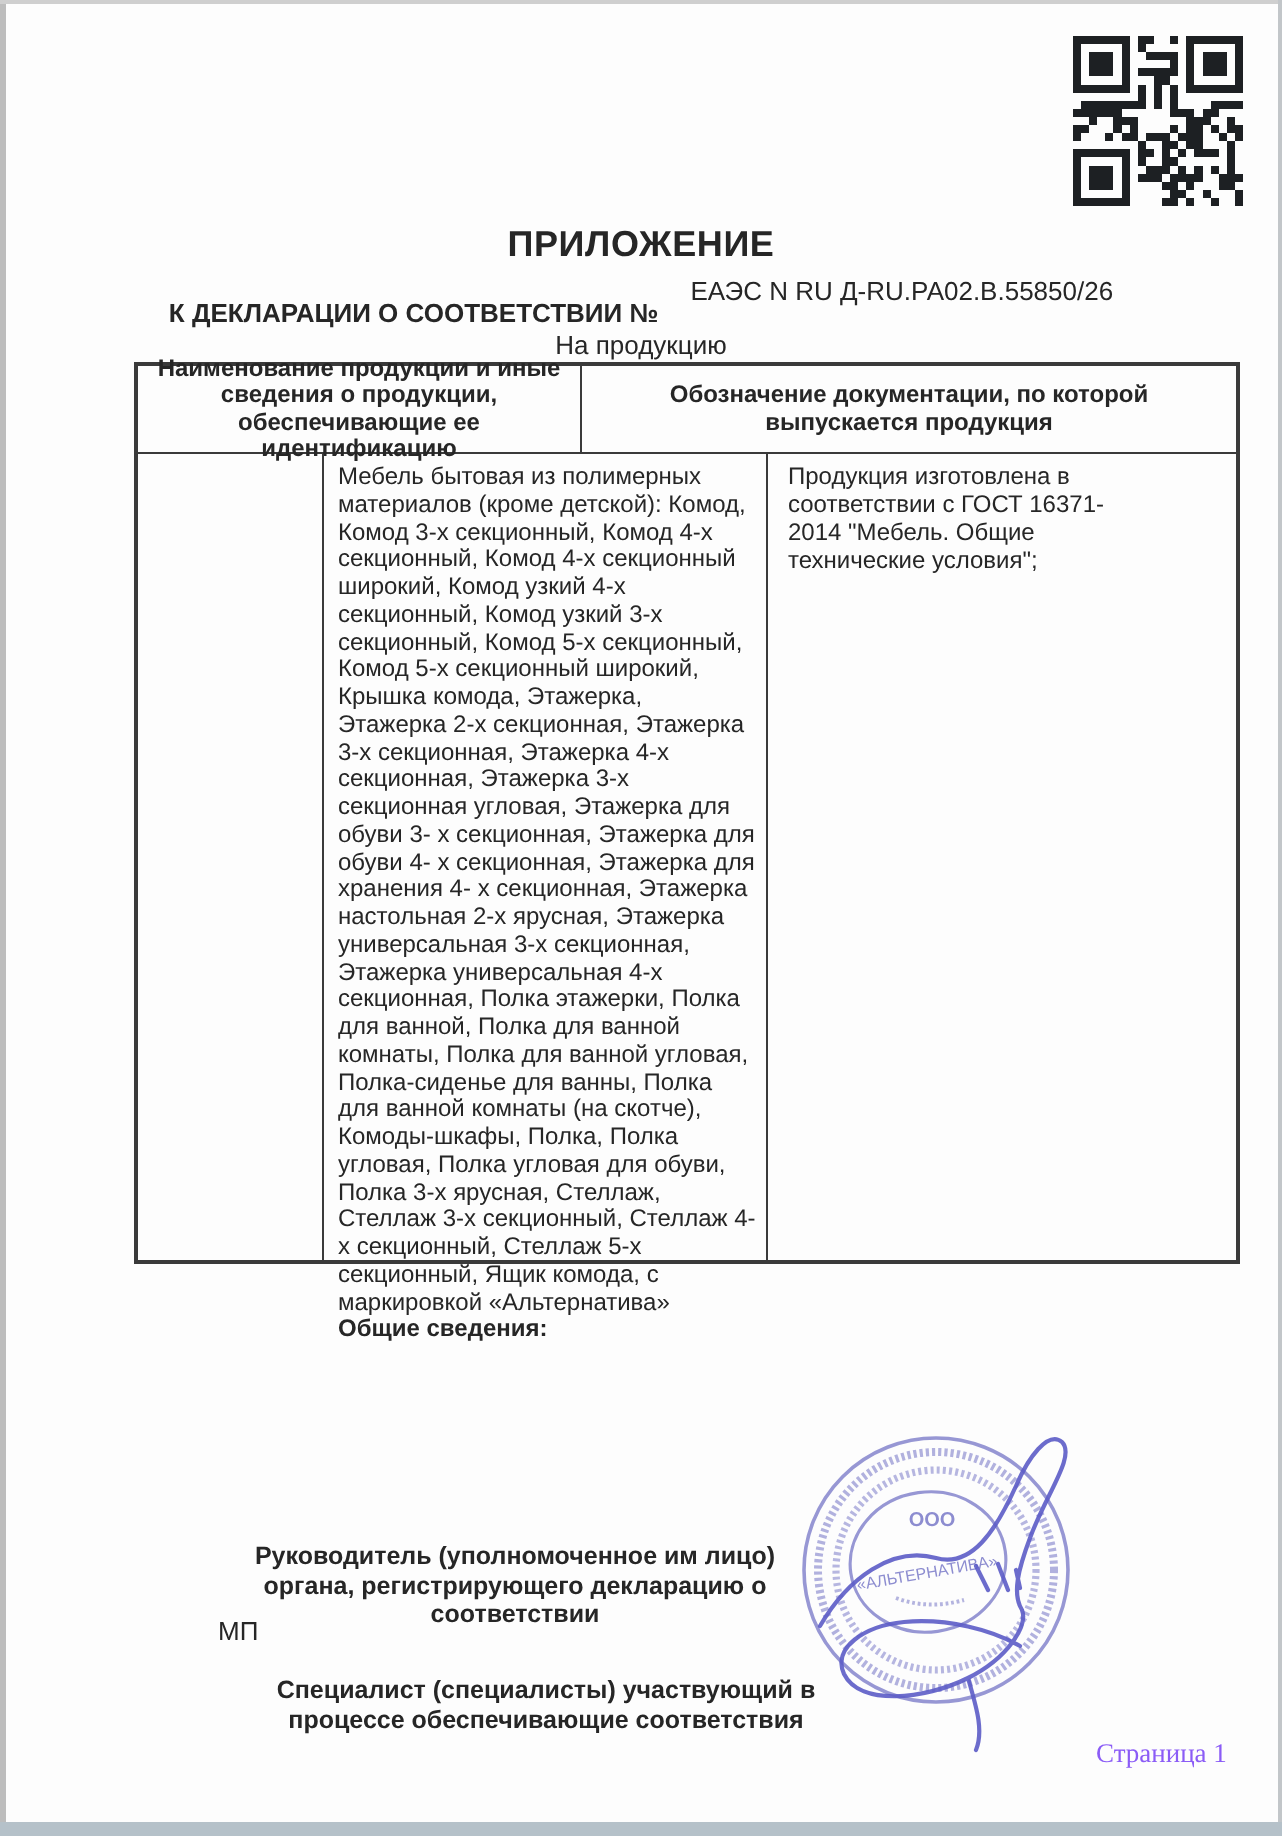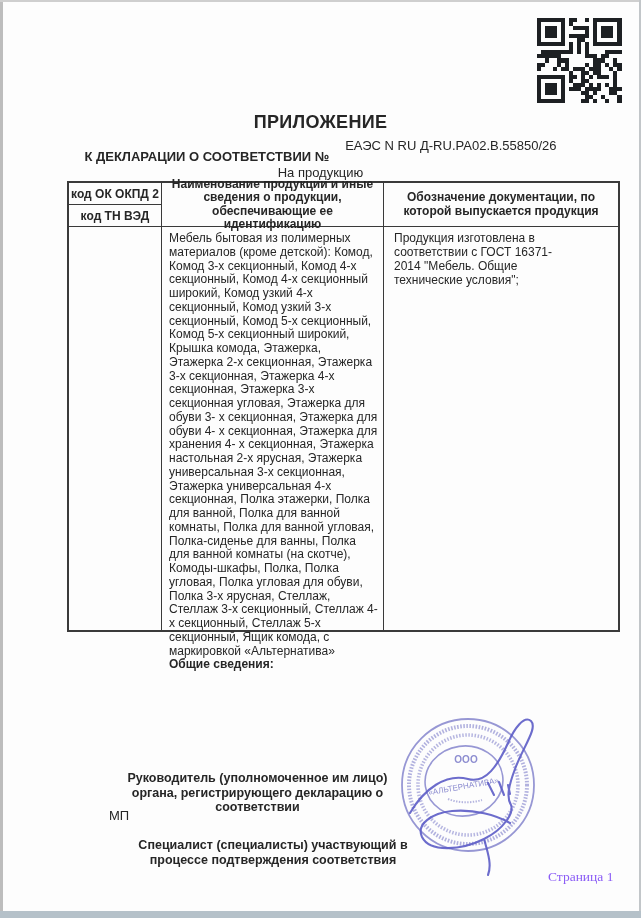--- a/index.html
+++ b/index.html
@@ -295,40 +295,36 @@
 
   <div class="decl-line">
     <span class="decl-label">К ДЕКЛАРАЦИИ О СООТВЕТСТВИИ №</span>
     <span class="decl-num">ЕАЭС N RU Д-RU.РА02.В.55850/26</span>
   </div>
 
   <div class="subtitle">На продукцию</div>
 
   <div class="tbl">
     <div class="hdr">
-      <div class="c1">
-        <div>код ОК ОКПД 2</div>
-        <div>код ТН ВЭД</div>
-      </div>
       <div class="c2">Наименование продукции и иные сведения о продукции, обеспечивающие ее идентификацию</div>
       <div class="c3">Обозначение документации, по которой выпускается продукция</div>
     </div>
     <div class="bdy">
       <div class="c1"></div>
       <div class="c2">
         <span>Мебель бытовая из полимерных материалов (кроме детской): Комод, Комод 3-х секционный, Комод 4-х секционный, Комод 4-х секционный широкий, Комод узкий 4-х секционный, Комод узкий 3-х секционный, Комод 5-х секционный, Комод 5-х секционный широкий, Крышка комода, Этажерка, Этажерка 2-х секционная, Этажерка 3-х секционная, Этажерка 4-х секционная, Этажерка 3-х секционная угловая, Этажерка для обуви 3- х секционная, Этажерка для обуви 4- х секционная, Этажерка для хранения 4- х секционная, Этажерка настольная 2-х ярусная, Этажерка универсальная 3-х секционная, Этажерка универсальная 4-х секционная, Полка этажерки, Полка для ванной, Полка для ванной комнаты, Полка для ванной угловая,  Полка-сиденье для ванны, Полка для ванной комнаты (на скотче), Комоды-шкафы, Полка, Полка угловая, Полка угловая для обуви, Полка 3-х ярусная, Стеллаж, Стеллаж 3-х секционный, Стеллаж 4-х секционный, Стеллаж 5-х секционный, Ящик комода, с маркировкой «Альтернатива»</span>
         <div class="other-info">Общие сведения:</div>
       </div>
       <div class="c3">Продукция изготовлена в соответствии с ГОСТ 16371-2014 "Мебель. Общие технические условия";</div>
     </div>
   </div>
 
   <div class="mp">МП</div>
   <div class="sig-head">Руководитель (уполномоченное им лицо) органа, регистрирующего декларацию о соответствии</div>
-  <div class="sig-spec">Специалист (специалисты) участвующий в процессе подтверждения соответствия</div>
+  <div class="sig-spec">Специалист (специалисты) участвующий в процессе обеспечивающие соответствия</div>
 
   <svg class="stamp" viewBox="0 0 196 200">
     <g stroke="#8d8dd0" fill="none" opacity="0.9">
       <circle cx="76" cy="92" r="66" stroke-width="1.8"></circle>
       <circle cx="76" cy="92" r="59" stroke-width="4" stroke-dasharray="1.6 1.5" opacity="0.75"></circle>
       <circle cx="76" cy="92" r="50" stroke-width="3.6" stroke-dasharray="1.5 1.6" opacity="0.7"></circle>
       <ellipse cx="72" cy="88" rx="39" ry="35" stroke-width="1.6" transform="rotate(-8 72 88)"></ellipse>
     </g>
     <g fill="#8d8dd0" font-family="Liberation Sans, sans-serif" text-anchor="middle">
       <text x="74" y="70" font-size="10" font-weight="bold">ООО</text>

